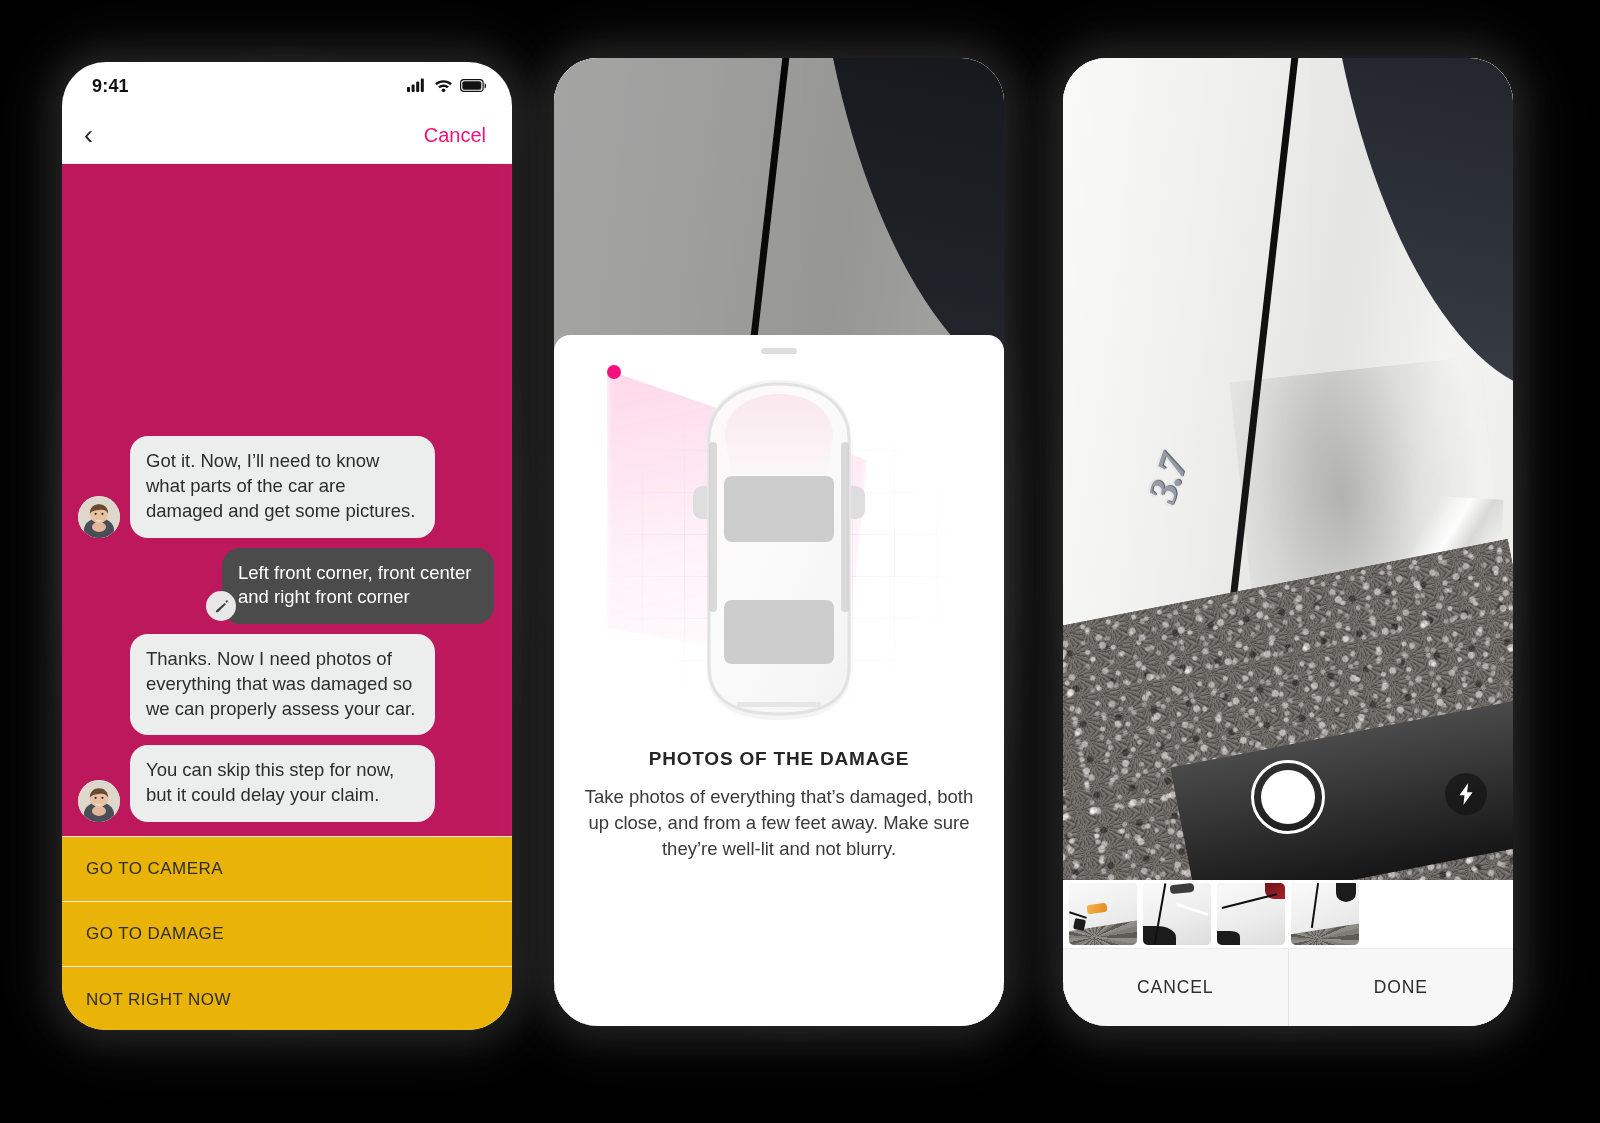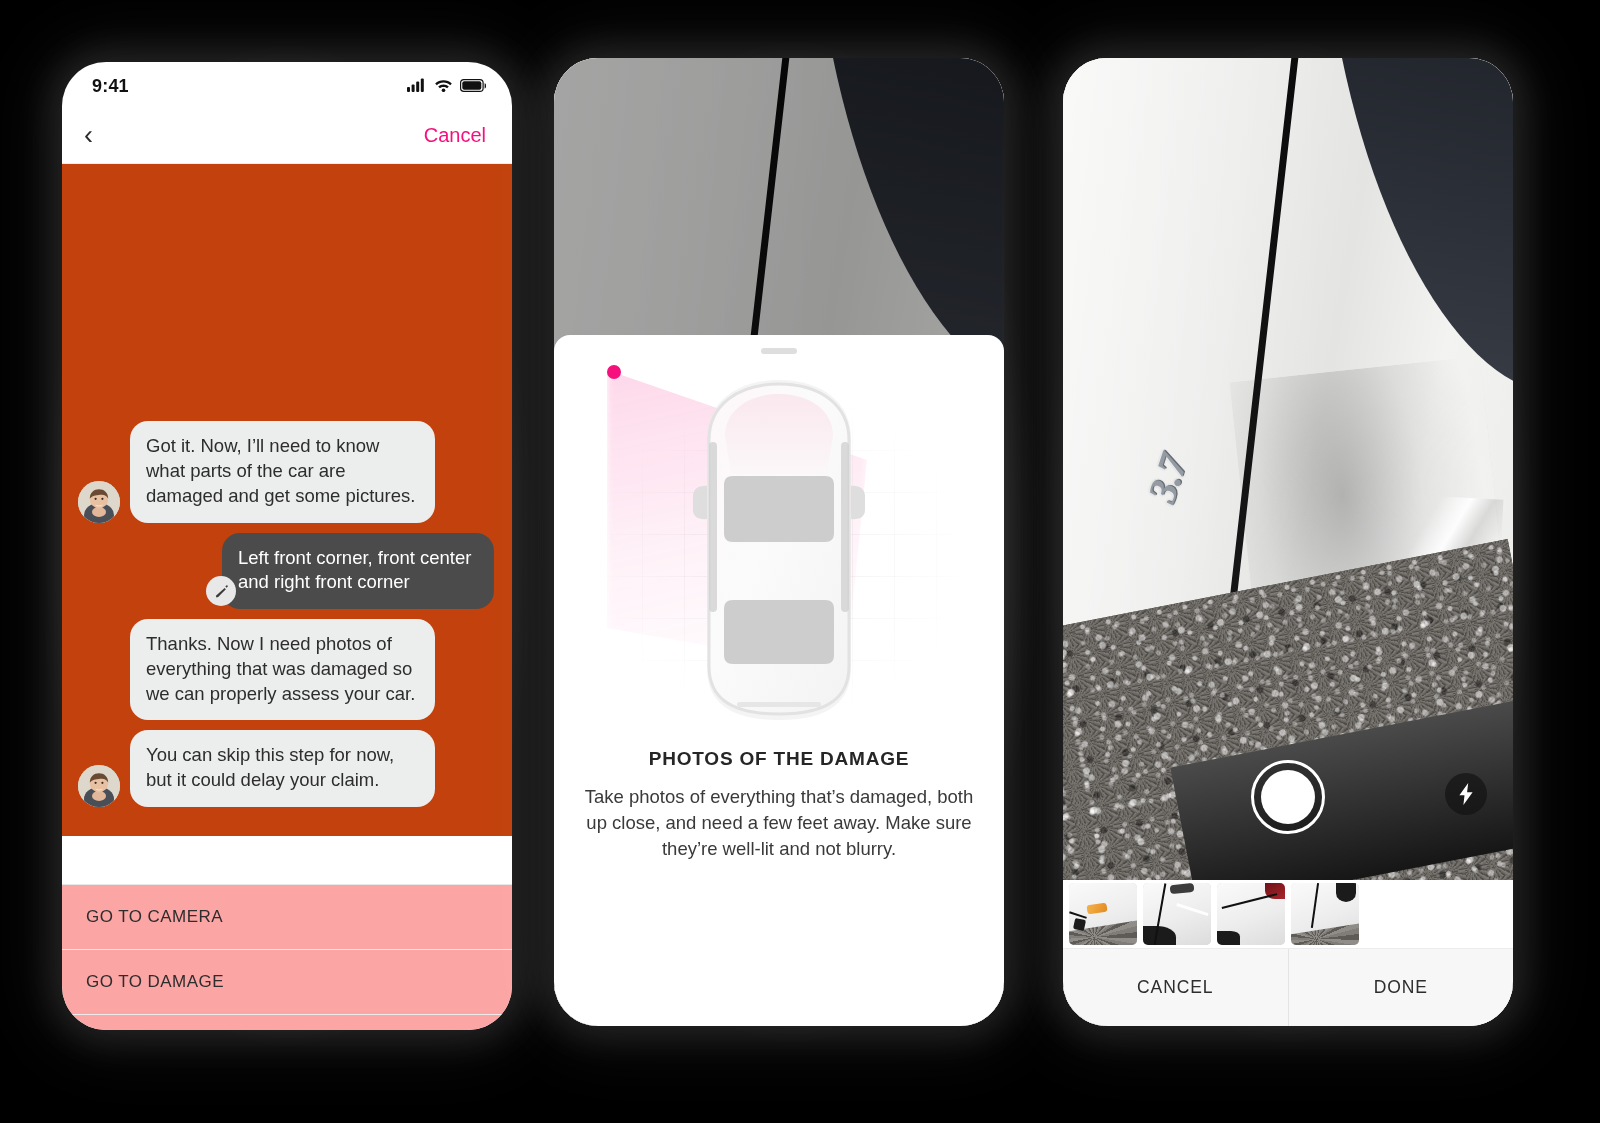--- a/index.html
+++ b/index.html
@@ -47,21 +47,21 @@
     height: 56px; display: flex; align-items: center; padding: 0 26px 0 22px;
     border-bottom: 1px solid #ececec; position: relative;
   }
   .nav-back { font-size: 27px; color: #2b2b2b; line-height: 1; width: 34px; cursor: pointer; }
   .nav-title {
     position: absolute; left: 0; right: 0; text-align: center;
     font-size: 20px; color: #2f2f2f;
   }
   .nav-cancel { margin-left: auto; font-size: 20px; color: #F5107E; z-index: 2; cursor: pointer; }
 
-  .chat { height: 672px; position: relative; background: #c2410c; }
+  .chat { height: 672px; position: relative; background: #be185d; }
   .msgs { position: absolute; left: 0; right: 0; bottom: 14px; padding: 0 18px 0 16px; }
   .row { display: flex; align-items: flex-end; margin-bottom: 10px; }
   .row.out { justify-content: flex-end; }
   .avatar {
     width: 42px; height: 42px; border-radius: 50%; flex: 0 0 42px; margin-right: 10px;
     overflow: hidden; background: #cfcabf; position: relative;
   }
   .avatar .sp { position: absolute; inset: 0; }
   .avatar-spacer { width: 42px; flex: 0 0 42px; margin-right: 10px; }
   .bubble {
@@ -69,21 +69,21 @@
     font-size: 18.5px; line-height: 1.34; color: #2d2d2d; background: #eceded;
   }
   .bubble.out { background: #4b4b4b; color: #fff; max-width: 272px; }
   .pencil {
     width: 30px; height: 30px; border-radius: 50%; background: #e8e8e8;
     display: flex; align-items: center; justify-content: center;
     margin-right: -14px; margin-bottom: 3px; z-index: 3; position: relative;
     flex: 0 0 30px; cursor: pointer;
   }
 
-  .actions { border-top: 1px solid #e8e8e8; background: #fca5a5; margin-top: 48px; }
+  .actions { border-top: 1px solid #e8e8e8; background: #eab308; }
   .action {
     height: 65px; display: flex; align-items: center; padding-left: 24px;
     font-size: 17px; letter-spacing: .45px; color: #2d2d2d; cursor: pointer;
     border-bottom: 1px solid #ebebeb;
   }
   .action:last-child { border-bottom: none; }
 
   
   .camera { position: absolute; inset: 0; overflow: hidden; background: #d9d9d9; }
   .cam-body {
@@ -299,21 +299,21 @@
             </svg>
           </span>
           <div class="bubble out">Left front corner, front center and right front corner</div>
         </div>
 
         <div class="row">
           <span class="avatar-spacer"></span>
           <div class="bubble">Thanks. Now I need photos of everything that was damaged so we can properly assess your car.</div>
         </div>
 
-        <div class="row" style="margin-bottom:15px">
+        <div class="row" style="margin-bottom:0">
           <span class="avatar">
             <svg class="sp" viewBox="0 0 42 42">
               <rect width="42" height="42" fill="#ddd8cb"></rect>
               <ellipse cx="21" cy="34" rx="15" ry="12" fill="#4a4f57"></ellipse>
               <ellipse cx="21" cy="31" rx="7" ry="5" fill="#e3b79a"></ellipse>
               <circle cx="21" cy="18" r="9.2" fill="#e8c0a2"></circle>
               <path d="M11.8 17.5c0-6 4.2-9.3 9.2-9.3s9.2 3.3 9.2 9.3c-1.6-2.4-3.6-4-9.2-3.6-3.4.2-6.6.5-9.2 3.6z" fill="#6a4a33"></path>
               <circle cx="17.6" cy="17.8" r="1.1" fill="#3b2b20"></circle>
               <circle cx="24.4" cy="17.8" r="1.1" fill="#3b2b20"></circle>
               <path d="M17.2 23.4c2.4 1.8 5.2 1.8 7.6 0-1 2.4-6.6 2.4-7.6 0z" fill="#fff"></path>
@@ -372,21 +372,21 @@
           <path d="M70 228h92c6 0 9 3 9 9v46c0 6-3 9-9 9H70c-6 0-9-3-9-9v-46c0-6 3-9 9-9z" fill="#c9c9c9" opacity=".92"></path>
           <path d="M44 114c-8-1-14 3-14 10v14c0 7 6 10 14 9z" fill="#dedede"></path>
           <path d="M188 114c8-1 14 3 14 10v14c0 7-6 10-14 9z" fill="#dedede"></path>
           <rect x="46" y="70" width="8" height="170" rx="4" fill="#cfcfcf" opacity=".75"></rect>
           <rect x="178" y="70" width="8" height="170" rx="4" fill="#cfcfcf" opacity=".75"></rect>
           <rect x="74" y="330" width="84" height="5" rx="2.5" fill="#e6e6e6"></rect>
         </svg>
       </div>
 
       <div class="sheet-title">PHOTOS OF THE DAMAGE</div>
-      <div class="sheet-body">Take photos of everything that’s damaged, both up close, and need a few feet away. Make sure they’re well-lit and not blurry.</div>
+      <div class="sheet-body">Take photos of everything that’s damaged, both up close, and from a few feet away. Make sure they’re well-lit and not blurry.</div>
     </div>
   </div>
 
   <div class="glow" id="glow3"></div>
   <div class="phone" id="phone3">
     <div class="camera">
       <div class="cam-body"></div>
       <div class="cam-sheen"></div>
       <div class="cam-wheelarch"></div>
       <div class="cam-dent"></div>

